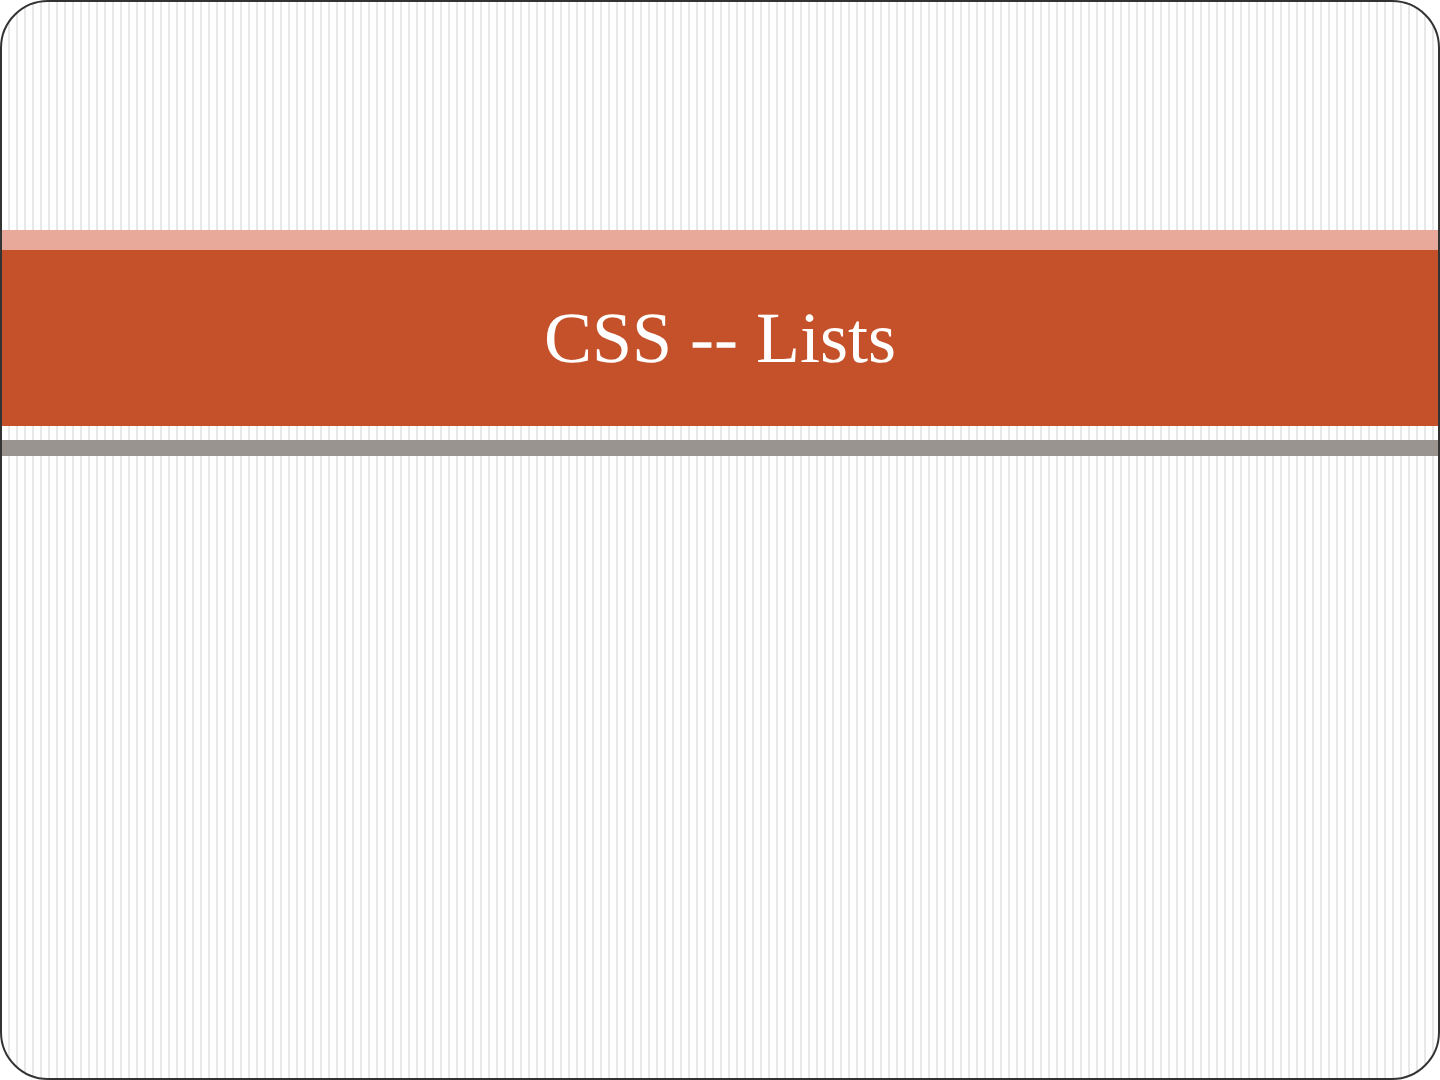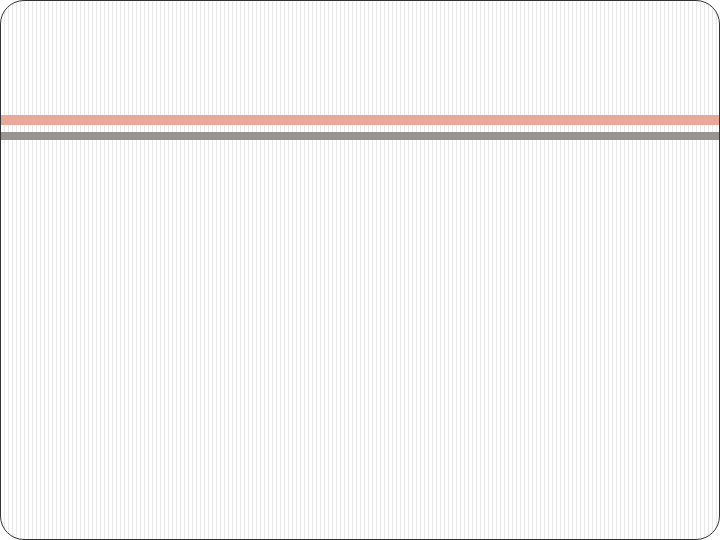--- a/index.html
+++ b/index.html
@@ -61,15 +61,18 @@
       font-weight: normal;
       text-align: center;
     }
   </style>
 </head>
 <body>
 
 <div class="slide-container">
   <div class="title-band-wrapper">
     <div class="pink-stripe"></div>
+    <div class="orange-band">
+      <h1 class="slide-title">CSS -- Lists</h1>
+    </div>
     <div class="gray-stripe"></div>
   </div>
 </div>
 
 </body></html>

